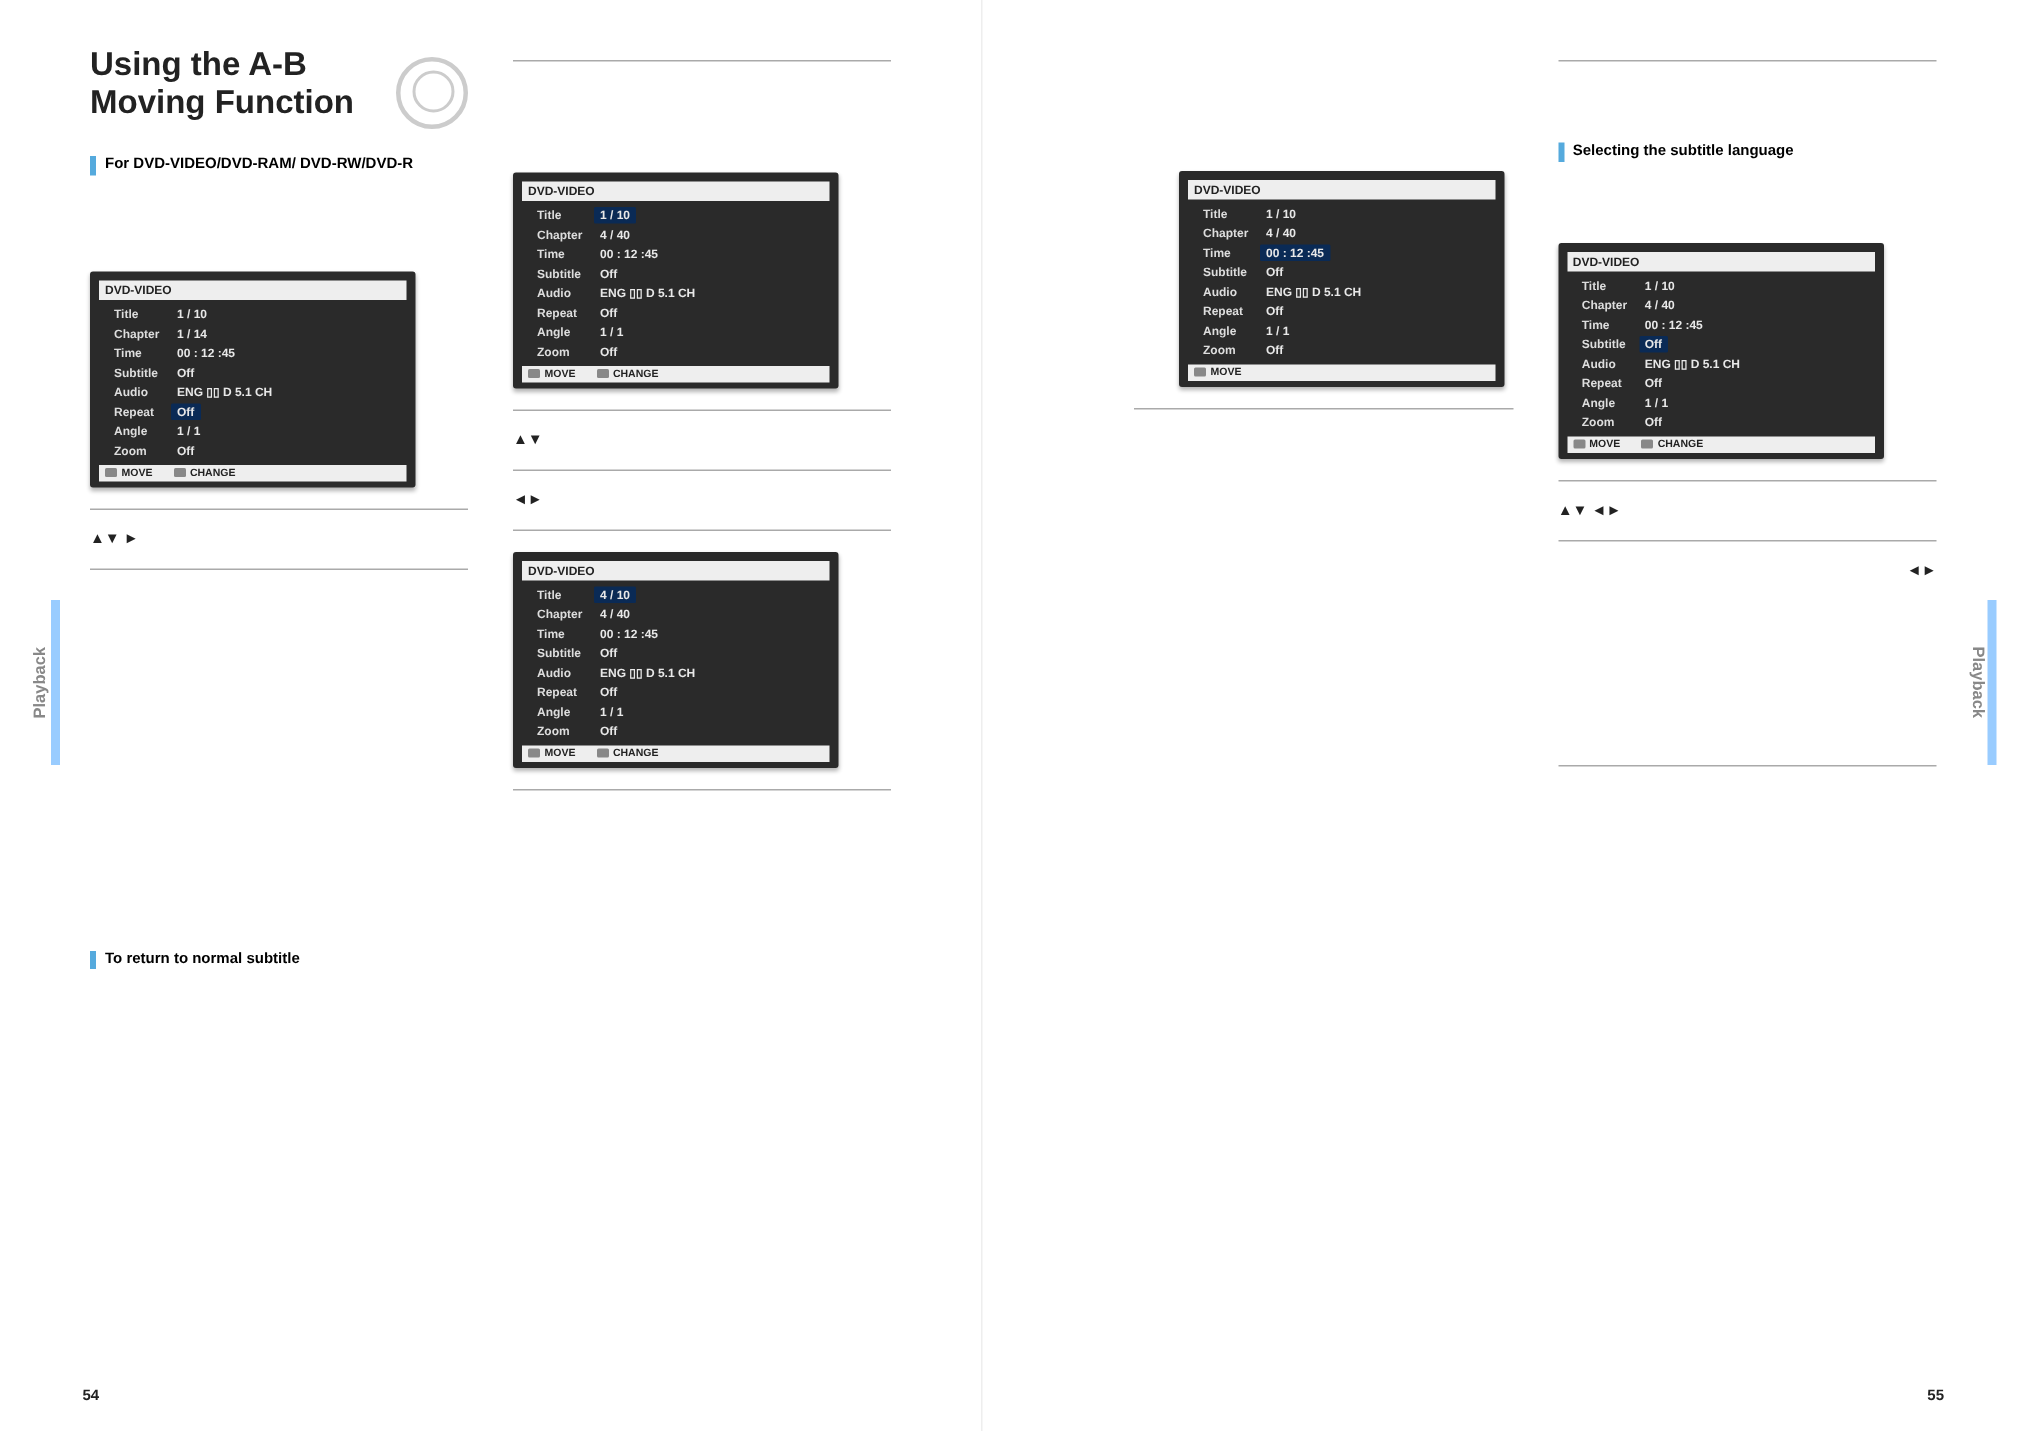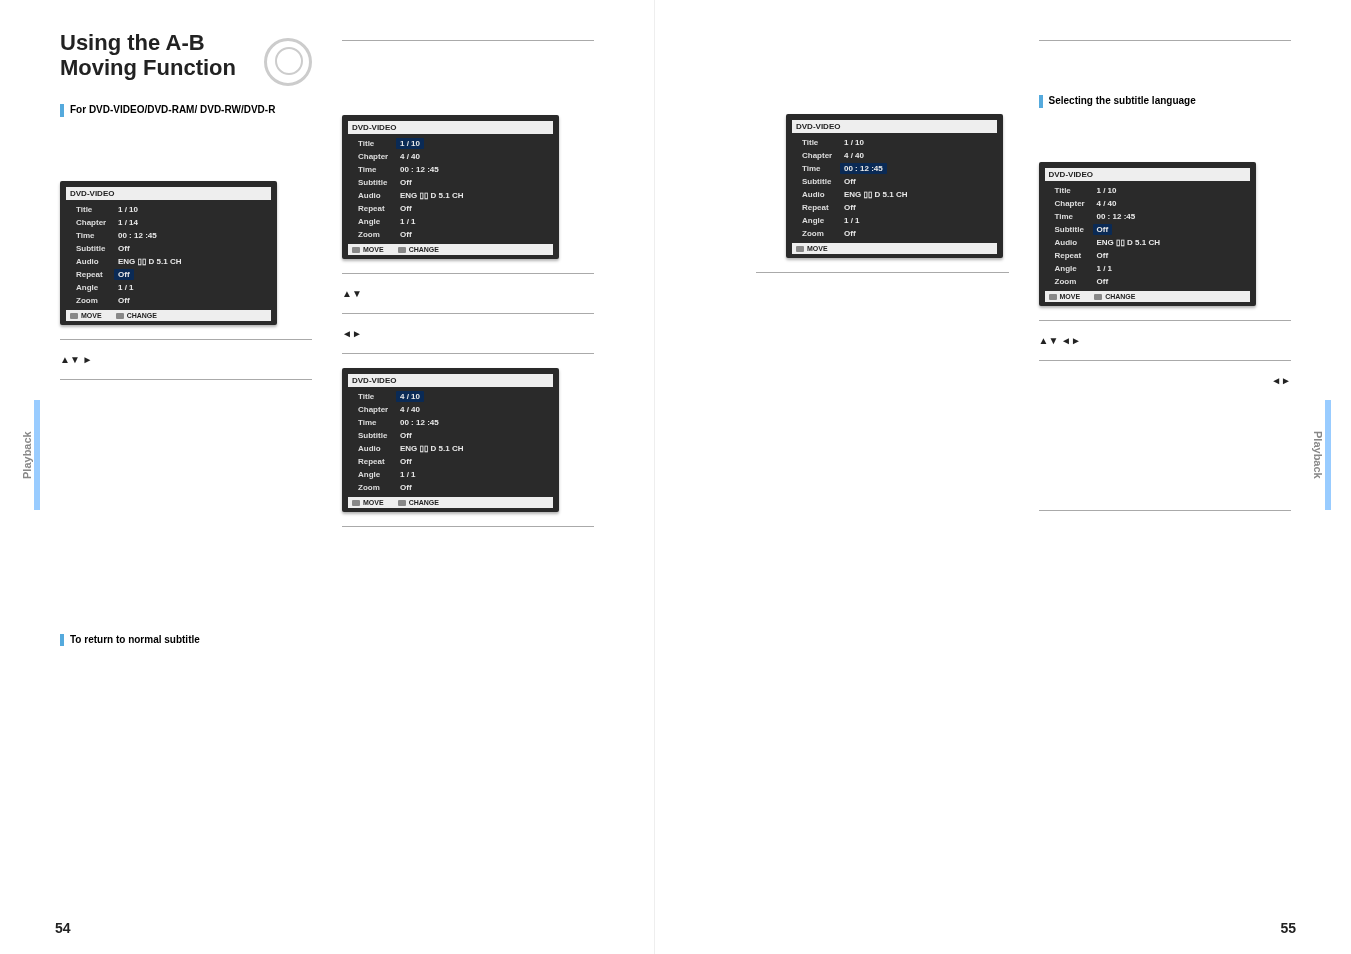--- a/index.html
+++ b/index.html
@@ -147,21 +147,21 @@
     display: inline-block;
     width: 8px; height: 6px;
     background: #888;
     margin-right: 3px;
     vertical-align: middle;
     border-radius: 1px;
   }
   .page-num {
     position: absolute;
     bottom: 18px;
-    font-size: 14px;
+    font-size: 10px;
     font-weight: bold;
     color: #222;
   }
   .page-num-left  { left: 55px; }
   .page-num-right { right: 55px; } 
 </style>
 </head>
 <body>
 
 <div class="side-tab side-tab-left">Playback</div>

